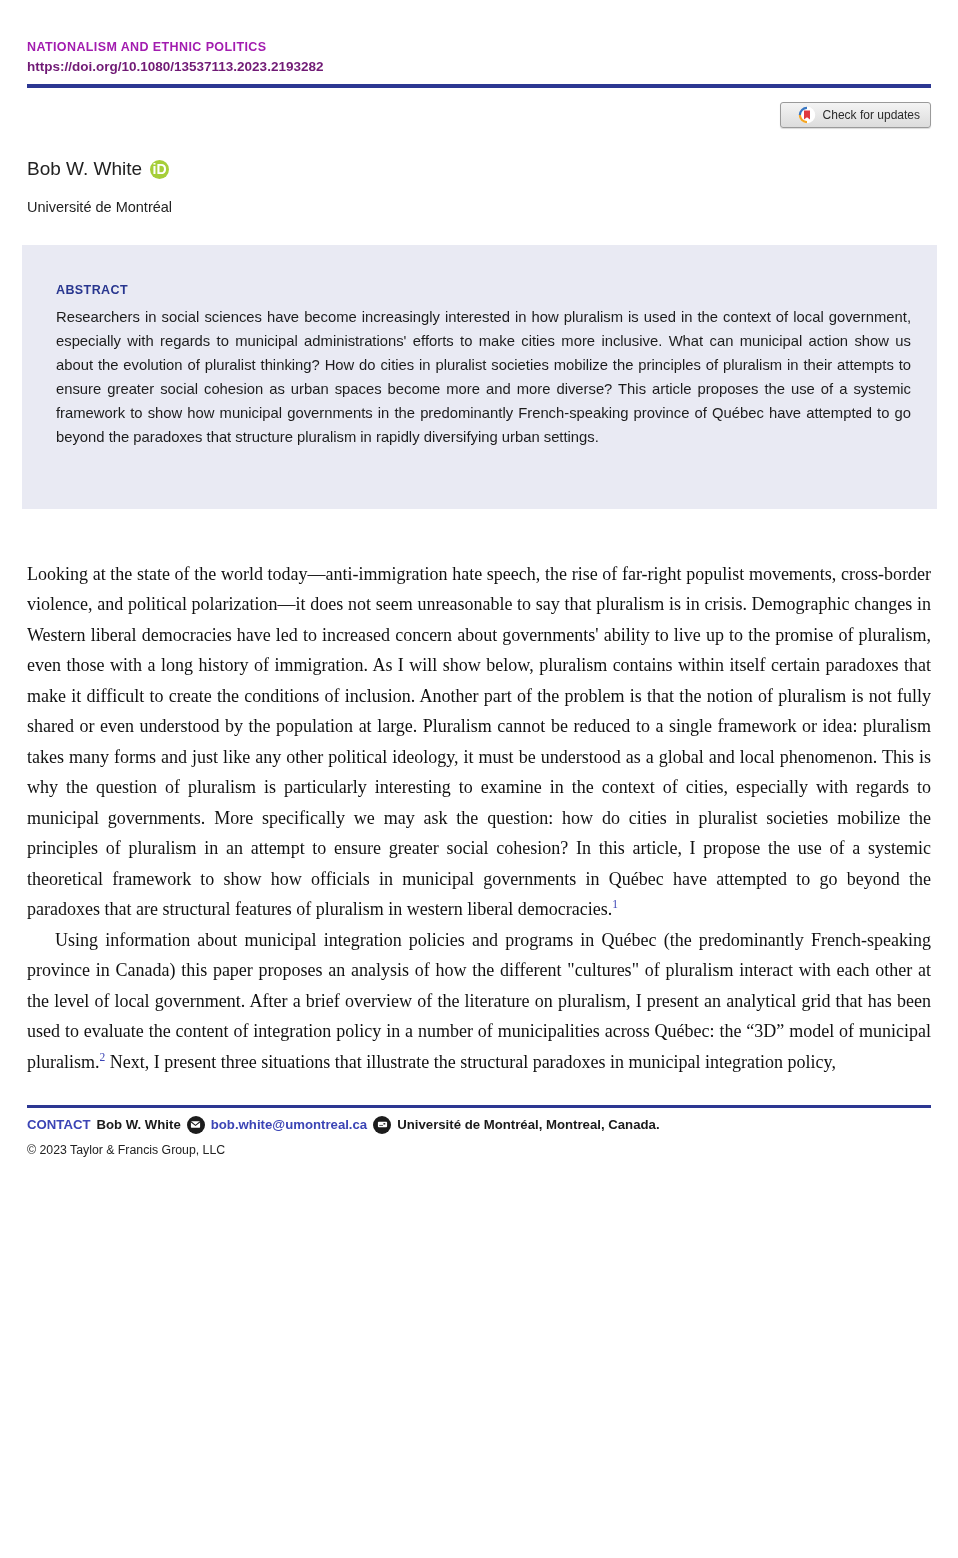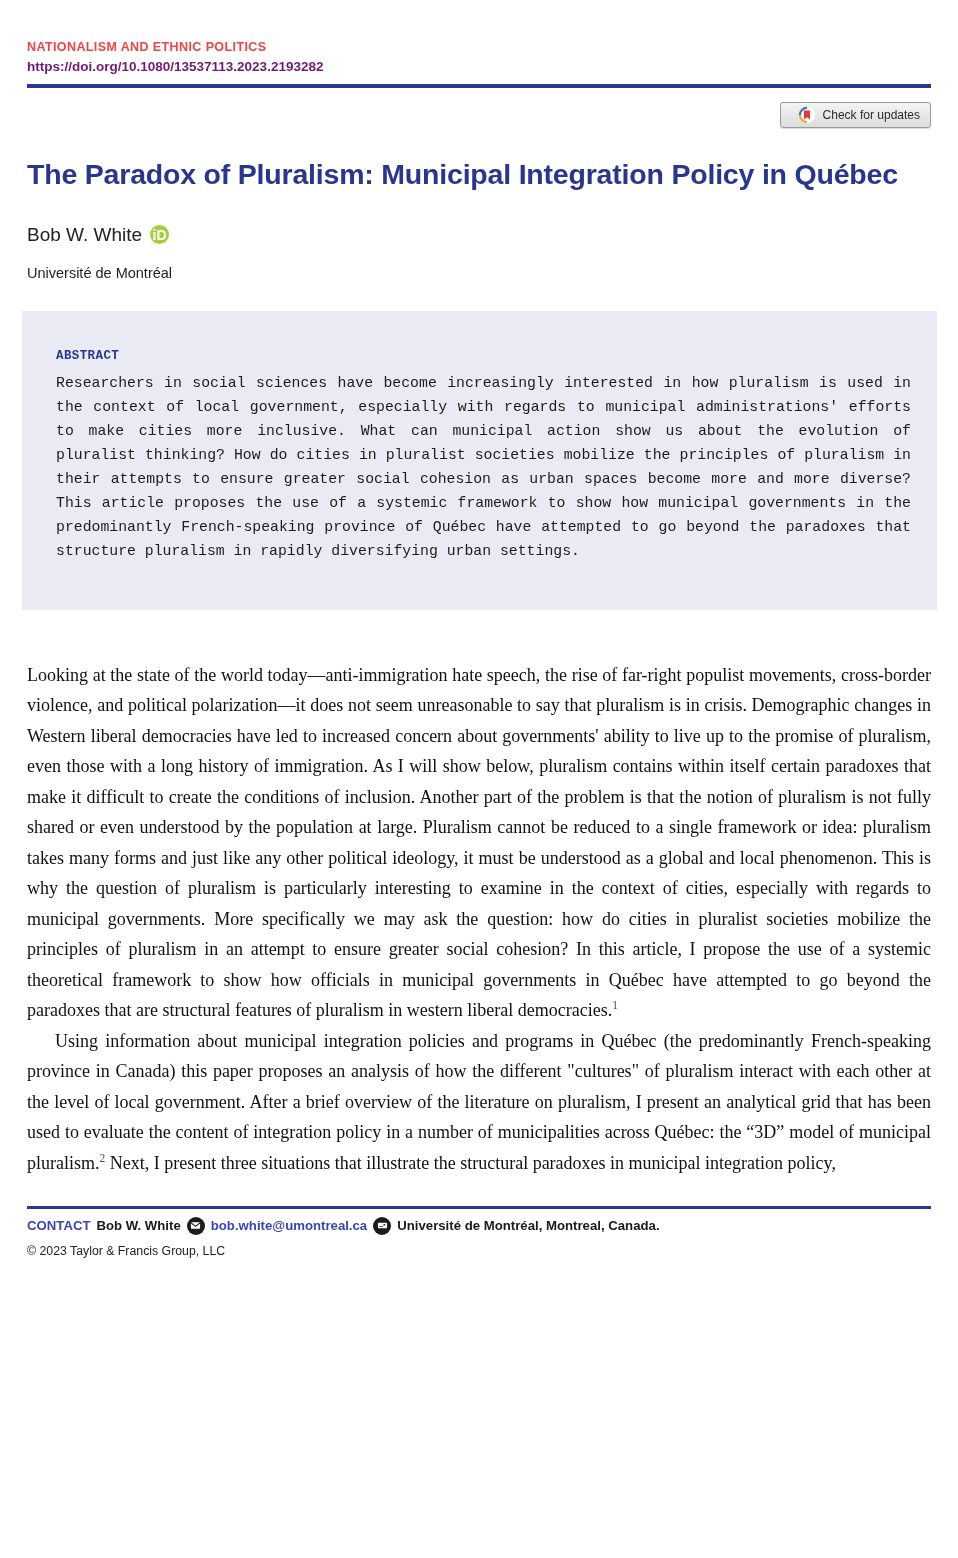--- a/index.html
+++ b/index.html
@@ -11,21 +11,21 @@
     color: #1a1a1a;
     position: relative;
   }
   .page { padding: 34px 27px 30px 27px; }
 
   
   .header-row { display: flex; justify-content: space-between; align-items: flex-start; }
   .journal-block { padding-top: 6px; }
   .journal-name {
     font-size: 12.5px; font-weight: 700; letter-spacing: 0.4px;
-    color: #ef4444; text-transform: uppercase;
+    color: #a21caf; text-transform: uppercase;
   }
   .doi-link {
     display: inline-block; margin-top: 5px;
     font-size: 13.5px; font-weight: 700; color: #701a75; text-decoration: none;
   }
   .publisher-block { display: flex; align-items: center; gap: 10px; padding-right: 2px; }
   .tf-logo-circle { width: 56px; height: 56px; flex: 0 0 auto; }
   .tf-text .tf-name { font-size: 25px; color: #3c3c3c; letter-spacing: -0.5px; }
   .tf-text .tf-sub { font-size: 11.5px; color: #555; margin-top: 1px; }
 
@@ -54,22 +54,21 @@
     background: #a6ce39; color: #fff; font-size: 14px; font-weight: 700;
     display: inline-flex; align-items: center; justify-content: center;
     cursor: pointer;
   }
   .affiliation { margin-top: 19px; font-size: 14.5px; color: #222; }
 
   
   .abstract-box {
     margin-top: 30px; margin-left: -5px; margin-right: -6px;
     background: #e9eaf3;
-    padding: 38px 26px 46px 34px;
-    font-family: Liberation Mono, monospace;
+    padding: 38px 26px 59px 34px;
   }
   .abstract-label {
     font-size: 12.5px; font-weight: 700; color: #28368f; letter-spacing: 0.4px;
   }
   .abstract-text {
     margin-top: 9px; font-size: 14.8px; line-height: 1.62;
     text-align: justify; color: #1c1c1c;
   }
 
   
@@ -122,21 +121,20 @@
           <circle cx="12" cy="12" r="11" fill="#ffffff"></circle>
           <path d="M12 1 A11 11 0 0 0 1 12 L4 12 A8 8 0 0 1 12 4 Z" fill="#3a77c2"></path>
           <path d="M1 12 A11 11 0 0 0 12 23 L12 20 A8 8 0 0 1 4 12 Z" fill="#f5a623"></path>
           <path d="M8 6 h8 v12 l-4 -3 -4 3 Z" fill="#e0393e"></path>
         </svg>
       </span>
       <span class="badge-label">Check for updates</span>
     </button>
   </div>
 
-  <h1 class="article-title">The Paradox of Pluralism: Municipal Integration Policy in Québec</h1>
 
   <div class="author-row">
     <span class="author-name">Bob W. White</span>
     <span class="orcid-icon">iD</span>
   </div>
 
   <div class="affiliation">Université de Montréal</div>
 
   <div class="abstract-box">
     <div class="abstract-label">ABSTRACT</div>

